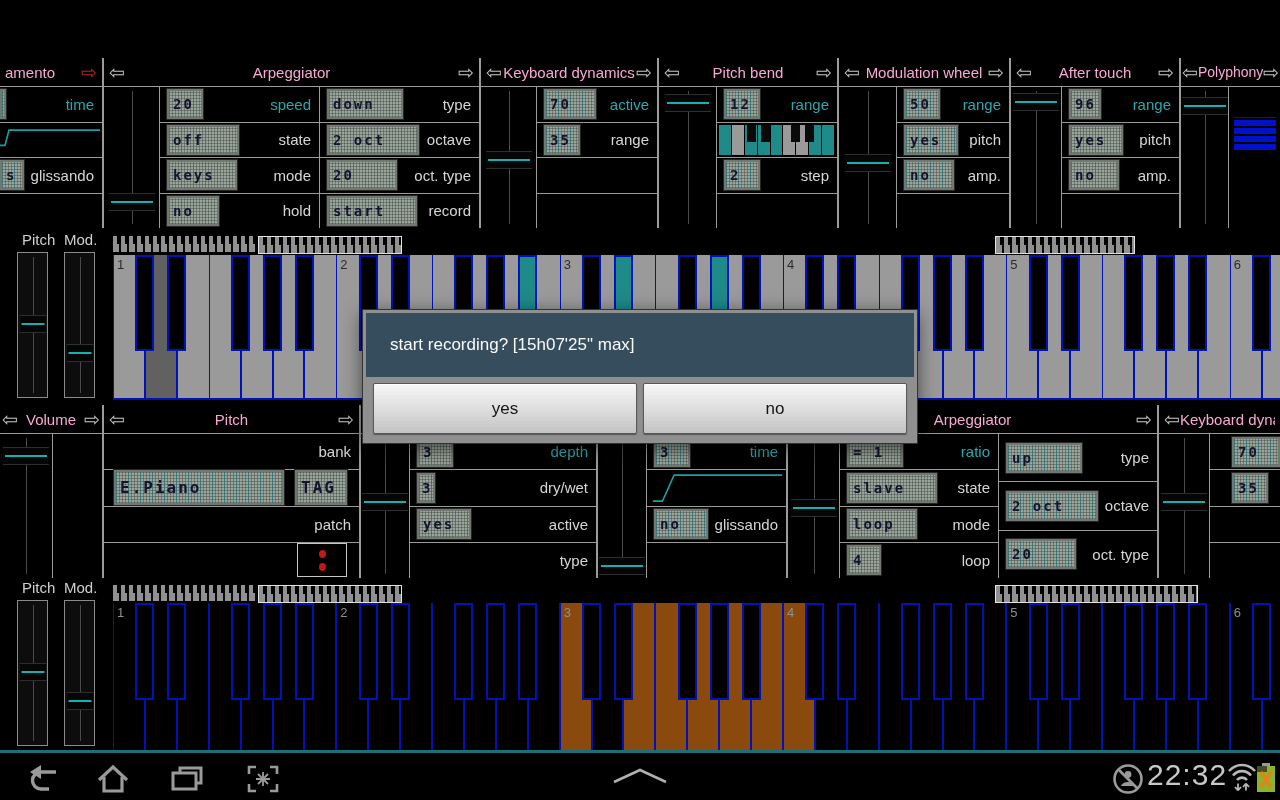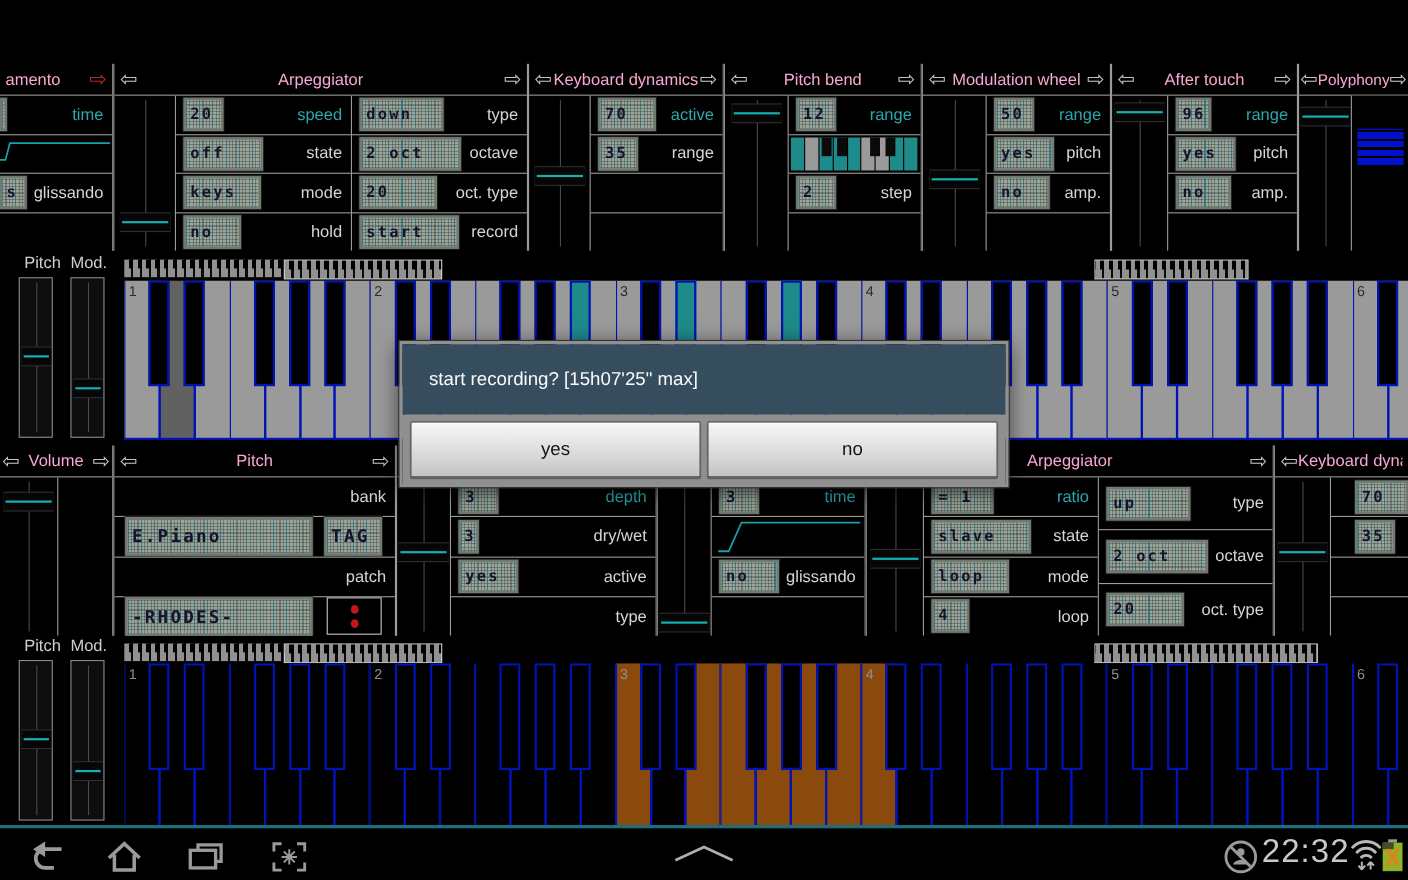--- a/index.html
+++ b/index.html
@@ -438,21 +438,20 @@
           <div class="plabel">bank</div>
         </div>
         <div class="prow" style="padding-left:10px;">
           <div class="lcd big" style="width:170px;">E.Piano</div>
           <div class="lcd big" style="width:52px;margin-left:auto;margin-right:12px;">TAG</div>
         </div>
         <div class="prow">
           <div class="plabel">patch</div>
         </div>
         <div class="prow" style="padding-left:10px;">
-          <div class="lcd big" style="width:170px;">-RHODES-</div>
           <div class="recbox">
             <div class="rdot"></div>
             <div class="rdot"></div>
           </div>
         </div>
       </div>
     </div>
   </div>
 
   <div class="panel bp" style="left:360px;width:237px;">

